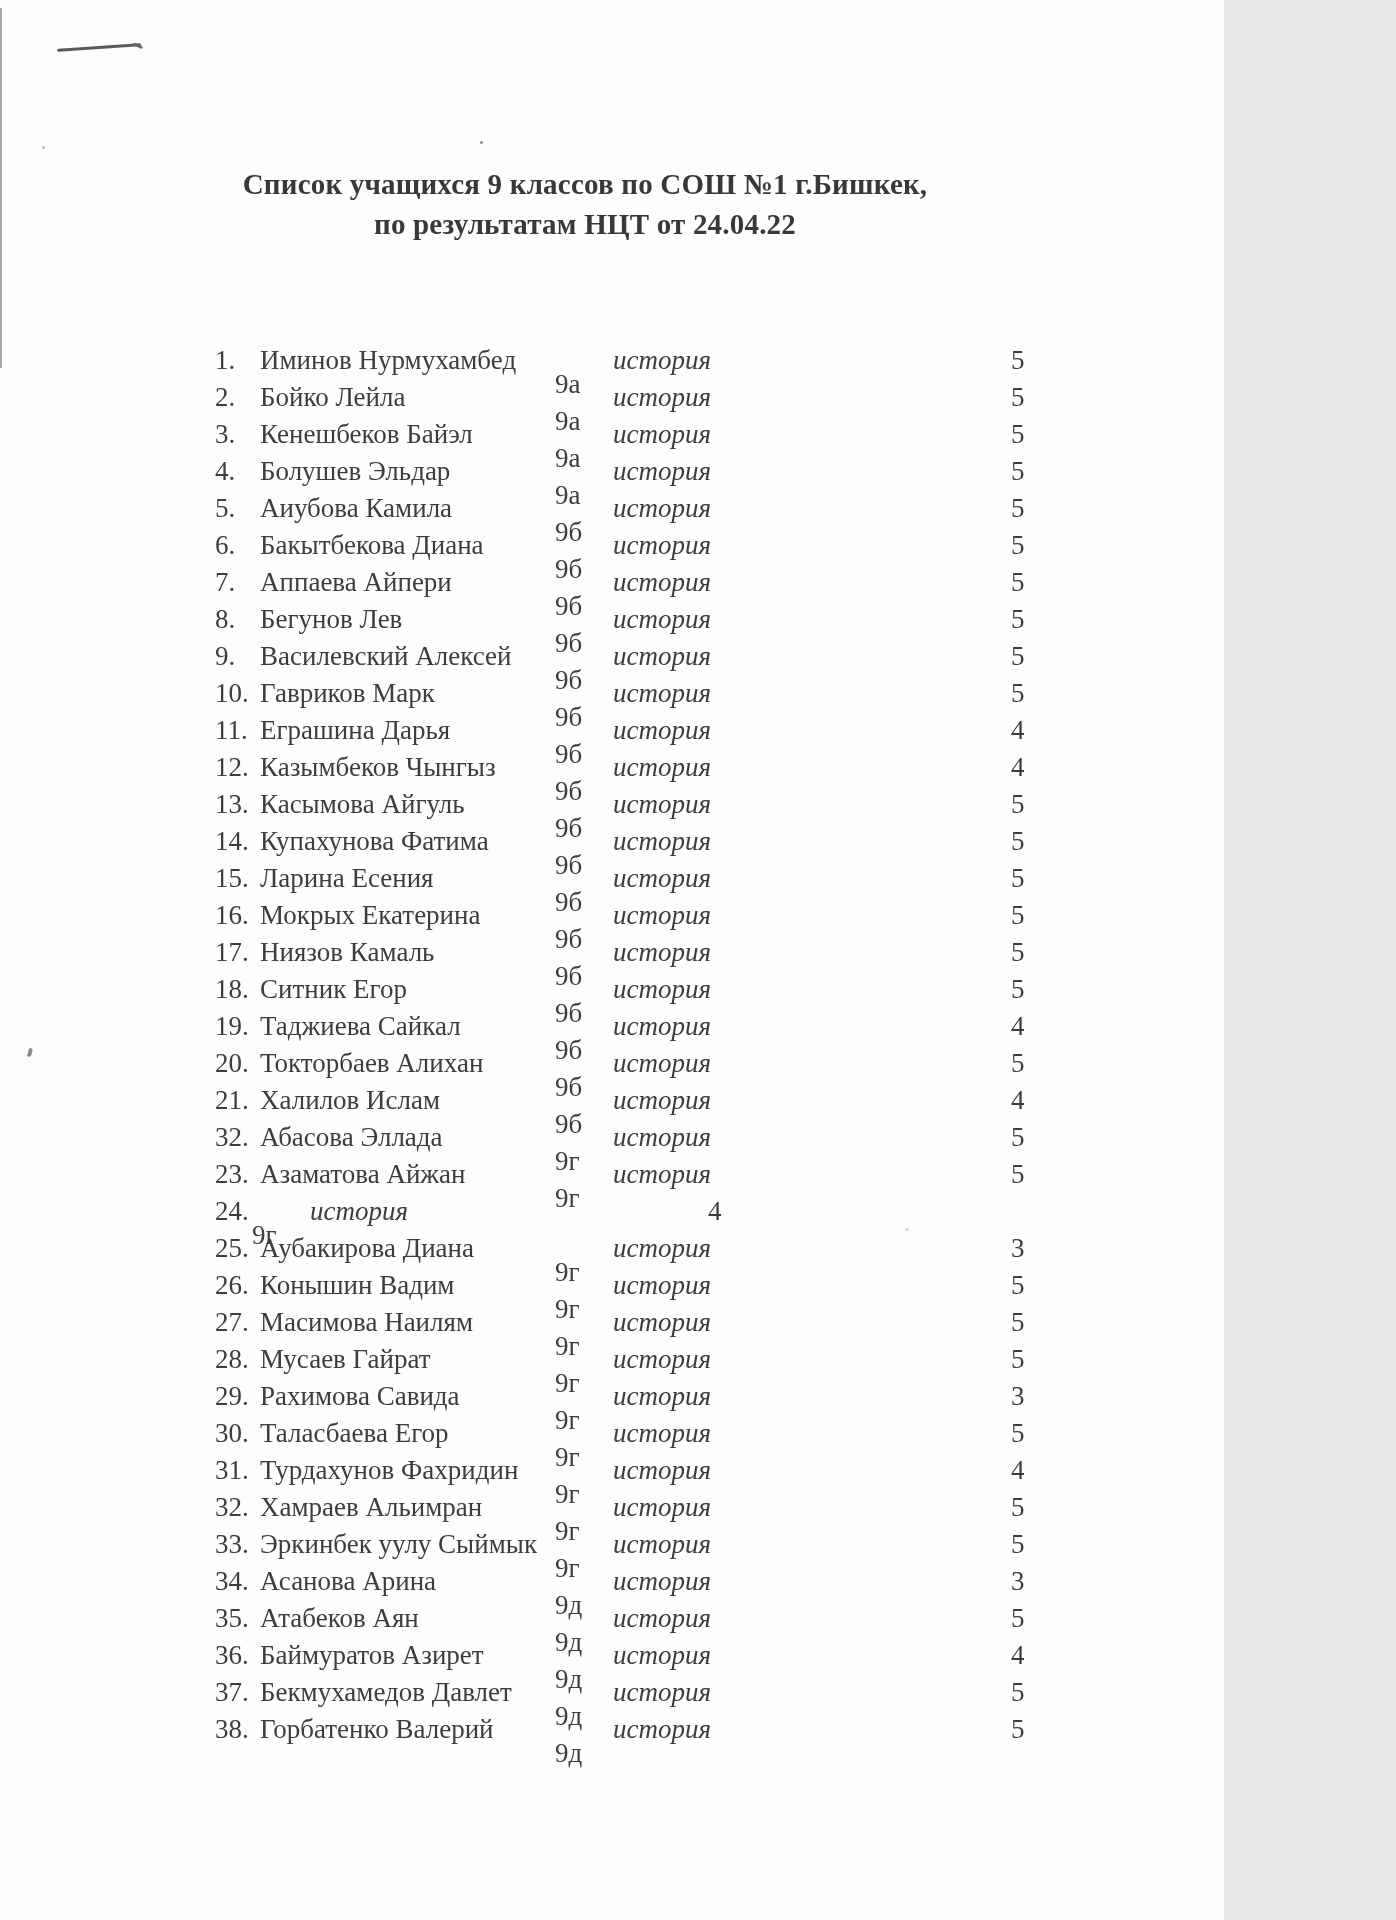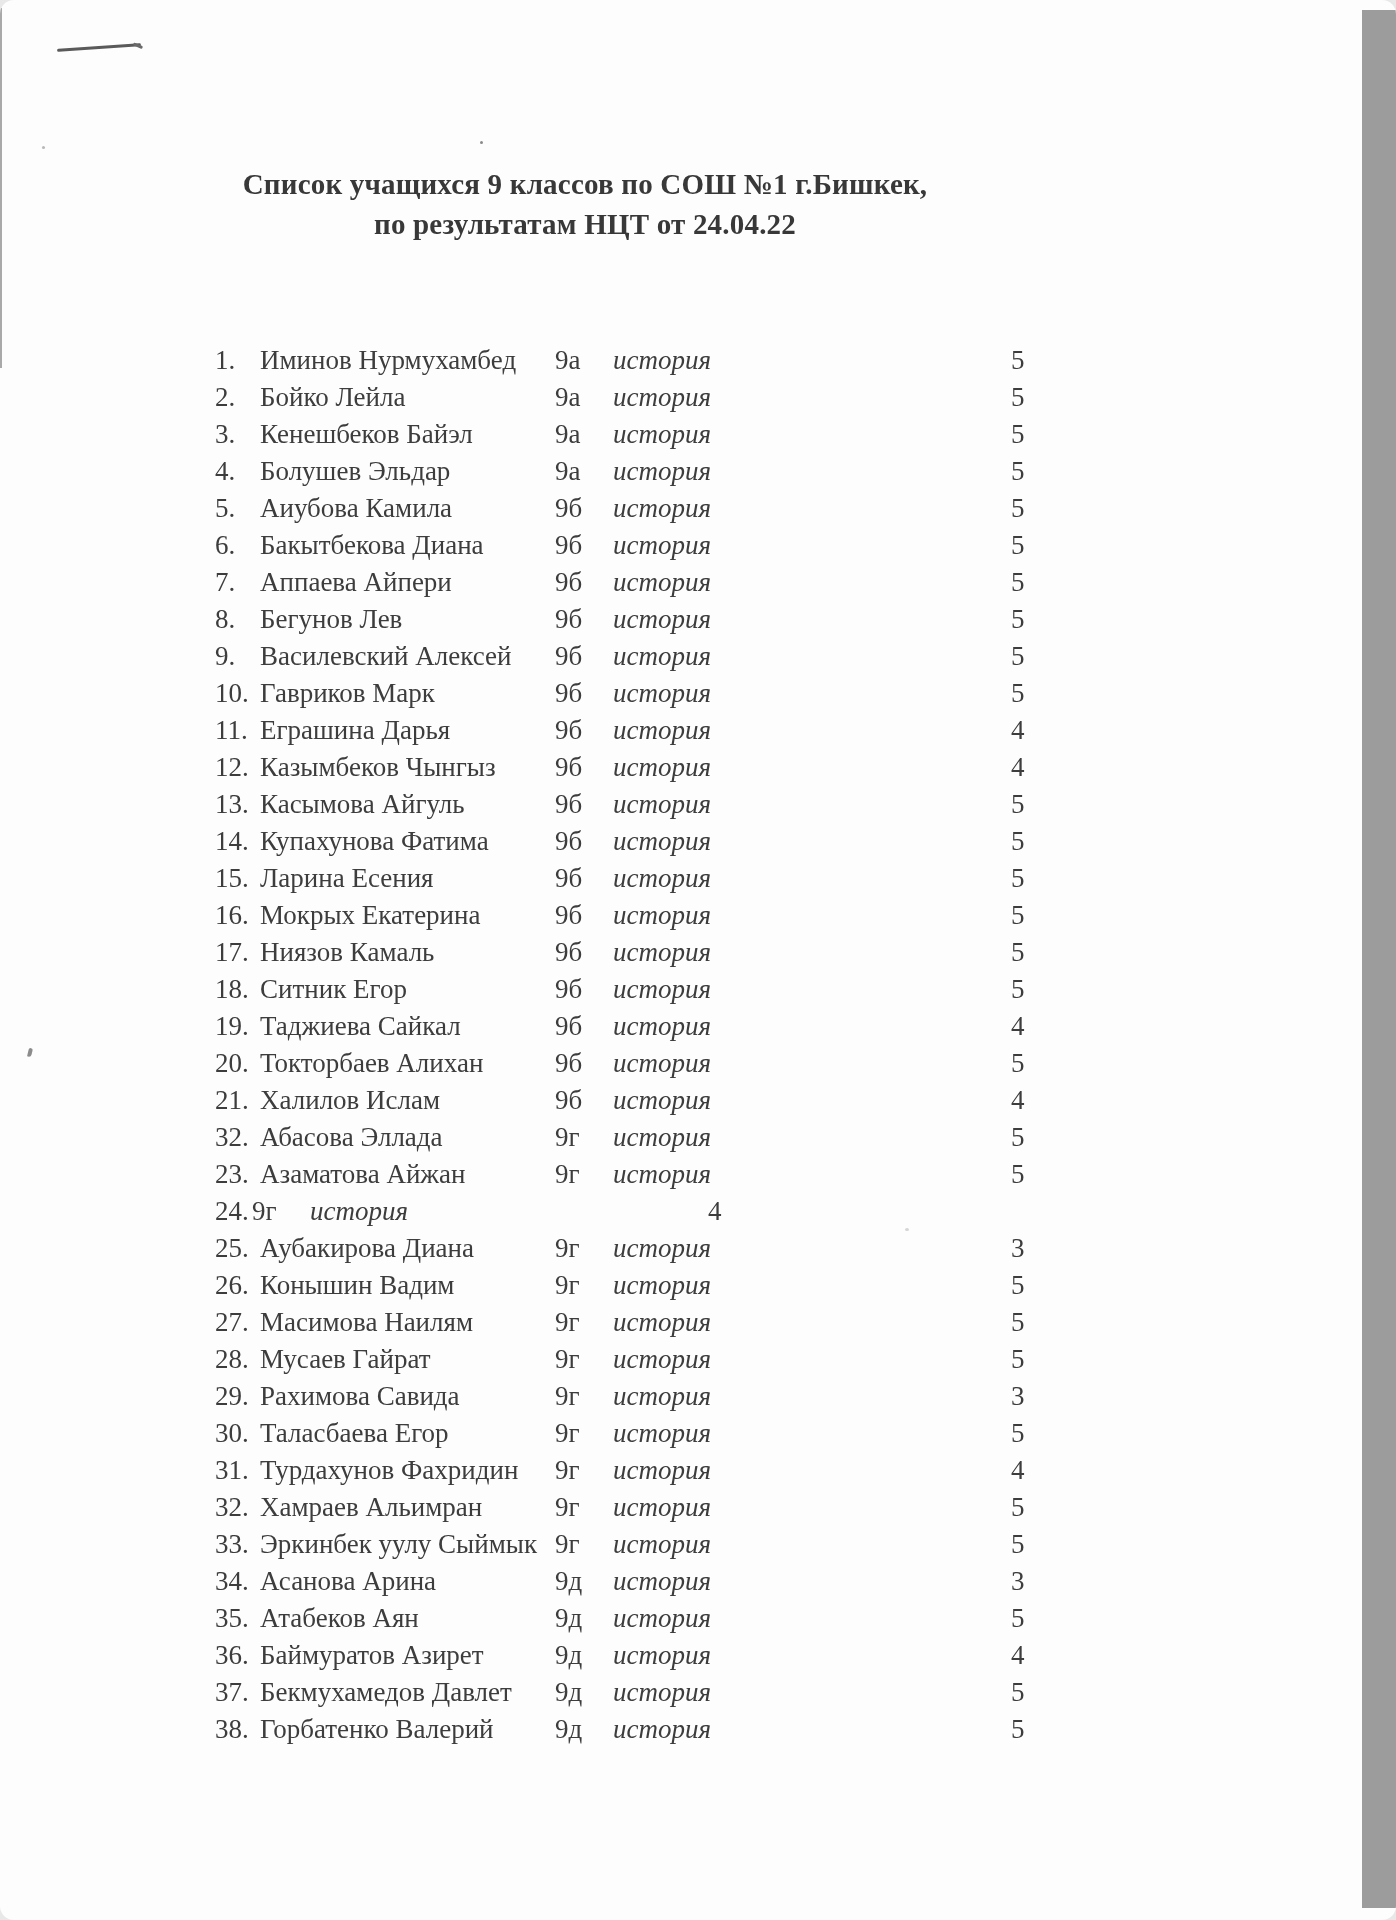--- a/index.html
+++ b/index.html
@@ -2,27 +2,26 @@
 <html><head>
 <meta charset="utf-8">
 <style>
   html, body {
     margin: 0;
     padding: 0;
     background: #e8e8e8;
   }
   .page {
     position: relative;
-    width: 1396px;
+    width: 1224px;
     height: 1920px;
     background: #fdfdfd;
     overflow: hidden;
     font-family: "Liberation Serif", "DejaVu Serif", serif;
     color: #3d3d3d;
-    border-radius: 14px;
   }
 
   
   .scan-band-right {
     position: absolute;
     left: 1362px;
     top: 10px;
     width: 34px;
     height: 1898px;
     background: #9c9c9c;
@@ -95,21 +94,21 @@
   }
   .row {
     display: flex;
     height: 37px;
     line-height: 37px;
     font-size: 27px;
     white-space: nowrap;
   }
   .row .num   { margin-left: 215px; min-width: 37px; }
   .row .name  { width: 295px; margin-left: 8px; }
-  .row .cls   { width: 58px; }
+  .row .cls   { width: 58px; margin-top: 24px; }
   .row .subj  { width: 398px; font-style: italic; }
   .row .grade { width: 30px; }
 </style>
 </head>
 <body>
 
 <div class="page">
 
   <div class="scan-band-right"></div>
   <div class="scan-edge-left"></div>

